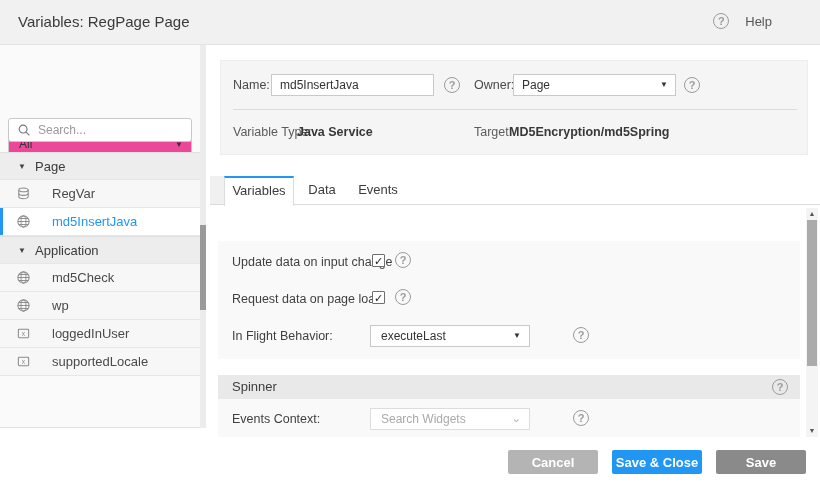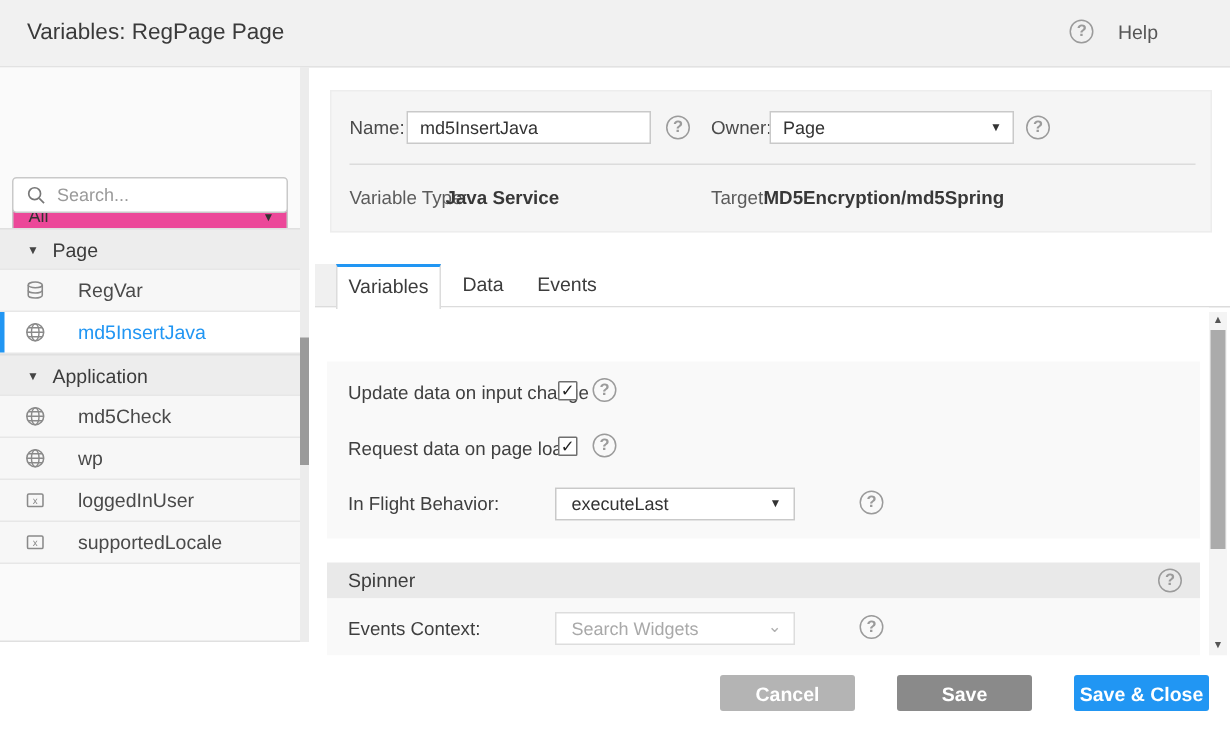--- a/index.html
+++ b/index.html
@@ -105,21 +105,21 @@
 
   
   .vscroll { position:absolute; left:806px; top:208px; width:12px; height:229px; background:#f4f4f4; }
   .varrow { position:absolute; left:0; width:12px; height:12px; font-size:7px; color:#555;
     text-align:center; line-height:12px; cursor:pointer; }
   .varrow.up { top:0; } .varrow.down { bottom:0; }
   .vthumb { position:absolute; left:1px; top:12px; width:10px; height:146px; background:#ababab; cursor:pointer; }
 
   
   .footer { position:absolute; left:210px; top:437px; width:610px; height:50px; background:#fff; }
-  .fbtns { position:absolute; right:14px; top:13px; display:flex; gap:28px; }
+  .fbtns { position:absolute; right:14px; top:13px; display:flex; gap:14px; }
   .btn { width:90px; height:24px; border:none; border-radius:2px; color:#fff; font-weight:bold;
     font-size:13px; font-family:inherit; cursor:pointer; }
   .btn.cancel { background:#b4b4b4; }
   .btn.save { background:#8a8a8a; }
   .btn.saveclose { background:#2196f3; }
 
   .icon-svg { width:15px; height:15px; }
 </style>
 </head>
 <body>
@@ -289,18 +289,18 @@
 
   <div class="vscroll">
     <div class="varrow up">▲</div>
     <div class="vthumb"></div>
     <div class="varrow down">▼</div>
   </div>
 
   <div class="footer">
     <div class="fbtns">
       <button class="btn cancel">Cancel</button>
+      <button class="btn saveclose">Save &amp; Close</button>
       <button class="btn save">Save</button>
-      <button class="btn saveclose">Save &amp; Close</button>
     </div>
   </div>
 
 </div>
 
 </body></html>

